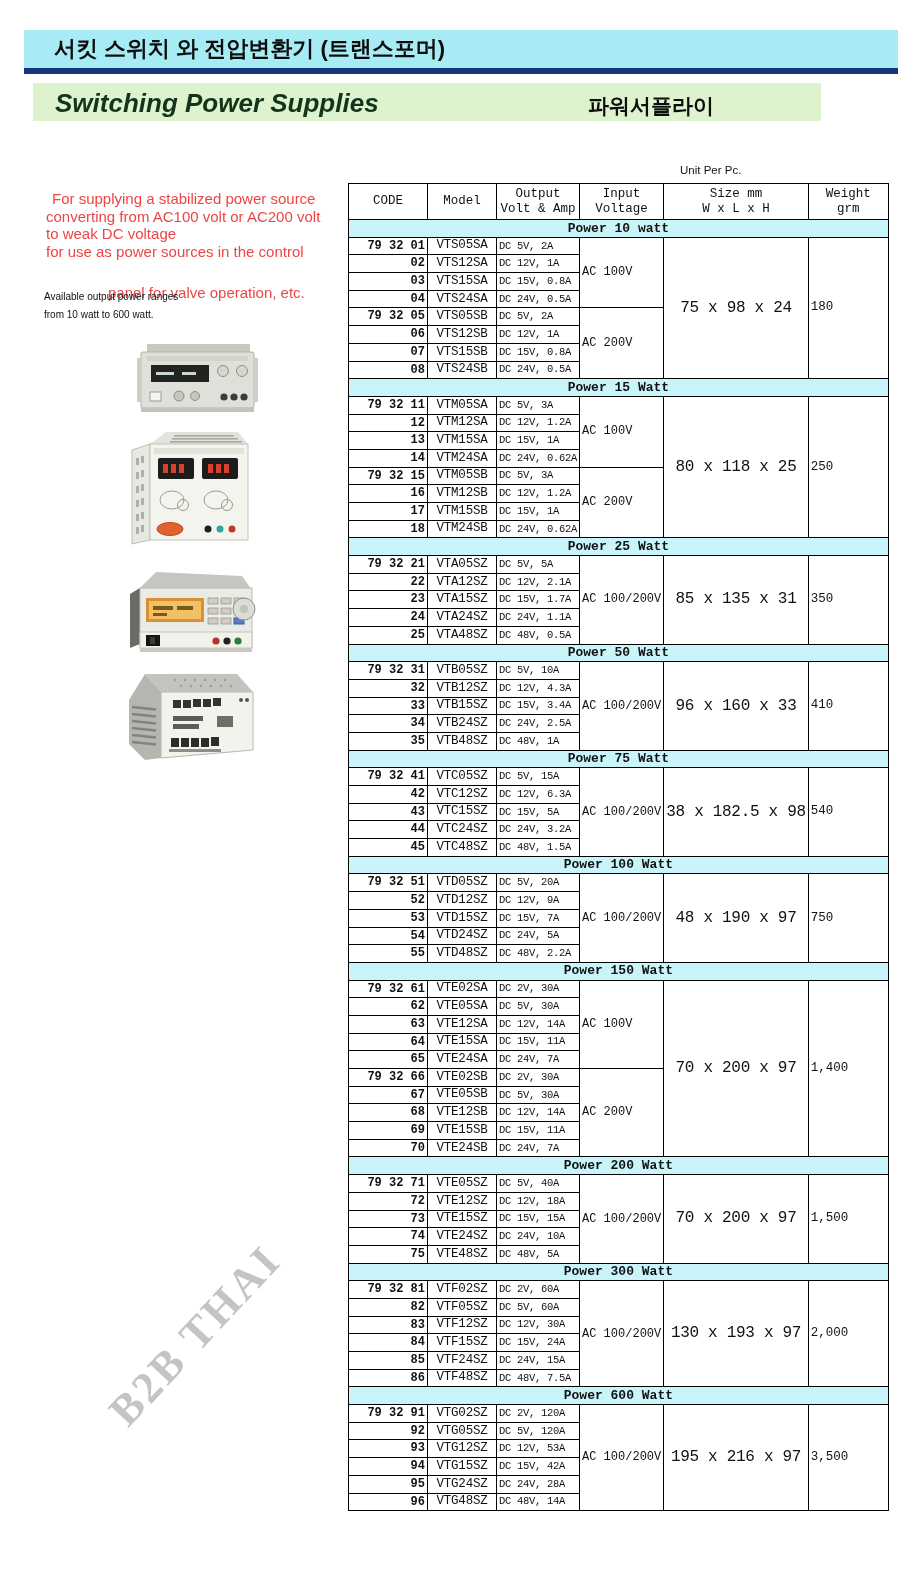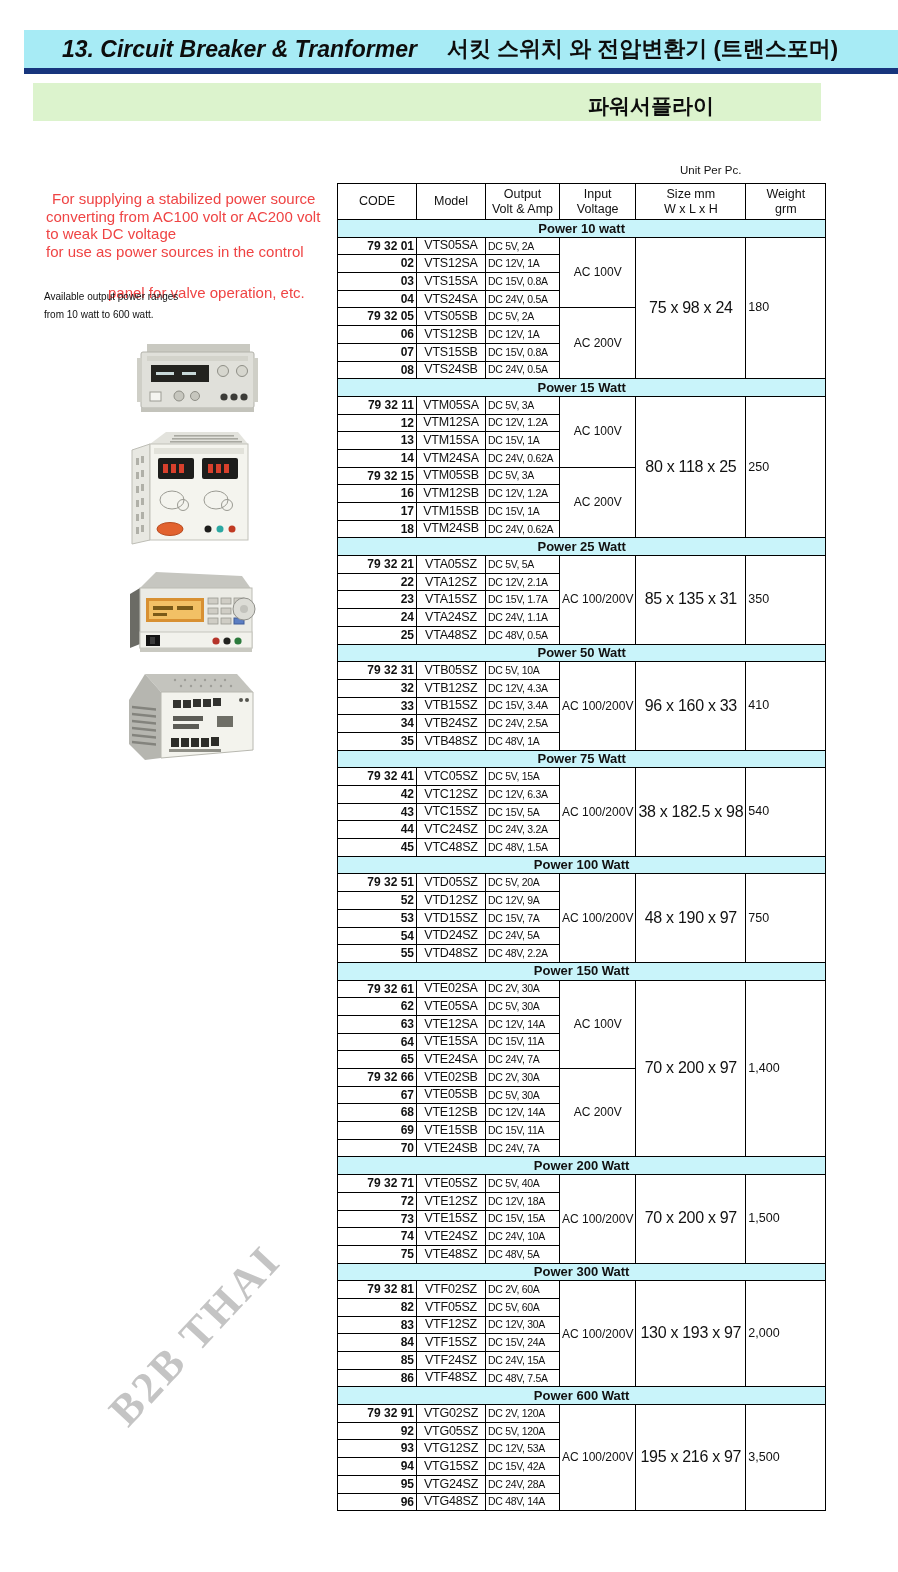--- a/index.html
+++ b/index.html
@@ -30,45 +30,45 @@
 
   
   .photo { position:absolute; }
 
   
   .watermark { position:absolute; left:60px; top:1310px; width:270px; text-align:center;
                transform:rotate(-47deg); font-family:"Liberation Serif", serif;
                font-size:44px; font-weight:bold; color:#c4c4c4; letter-spacing:3px; white-space:nowrap; }
 
   
-  .ptable { position:absolute; left:337px; top:183px; border-collapse:collapse; table-layout:fixed; background:#fff; }
+  .ptable { position:absolute; left:348px; top:183px; border-collapse:collapse; table-layout:fixed; background:#fff;font-family:Liberation Mono, monospace; }
   .ptable th, .ptable td { border:1px solid #000; overflow:hidden; }
   .ptable th { font-weight:normal; font-size:12.5px; height:36px; white-space:pre-line; line-height:1.2; text-align:center; vertical-align:middle; }
   .ptable td { height:17.7px; vertical-align:middle; padding:0 2px; line-height:1.05; }
   .band { background:#c9f4fa; font-weight:bold; font-size:13px; text-align:center;
           height:19px; border-top:2px solid #000; border-bottom:2px solid #000; }
   .cell-code   { text-align:right; padding-right:18px; font-weight:bold; font-size:12px; }
   .cell-model  { text-align:center; font-size:12.5px; letter-spacing:-0.2px; }
   .cell-output { text-align:left; padding-left:5px; font-size:10.5px; letter-spacing:-0.3px; white-space:nowrap; }
-  .cell-input  { text-align:center; font-size:12px; white-space:nowrap; }
+  .cell-input  { text-align:left; font-size:12px; white-space:nowrap; }
   .cell-size   { text-align:center; font-size:16px; letter-spacing:-0.3px; white-space:nowrap; }
   .cell-weight { text-align:left; font-size:12.5px; }
 </style>
 </head>
 <body>
 
 <div class="page">
 
   <div class="topbar">
-    <span class="topbar-en">13. Circuit Breaker &amp; Tranformer</span>
     <span class="topbar-ko">서킷 스위치 와  전압변환기 (트랜스포머)</span>
   </div>
   <div class="topbar-underline"></div>
 
   <div class="greenbar"></div>
+  <div class="green-title">Switching Power Supplies</div>
   <div class="green-ko">파워서플라이</div>
 
 
   <div class="desc">
     <div class="l1">For supplying a stabilized power source</div>
     <div>converting from AC100 volt or AC200 volt</div>
     <div>to weak DC voltage</div>
     <div>for use as power sources in the control</div>
     <div class="indent">panel for valve operation, etc.</div>
   </div>

